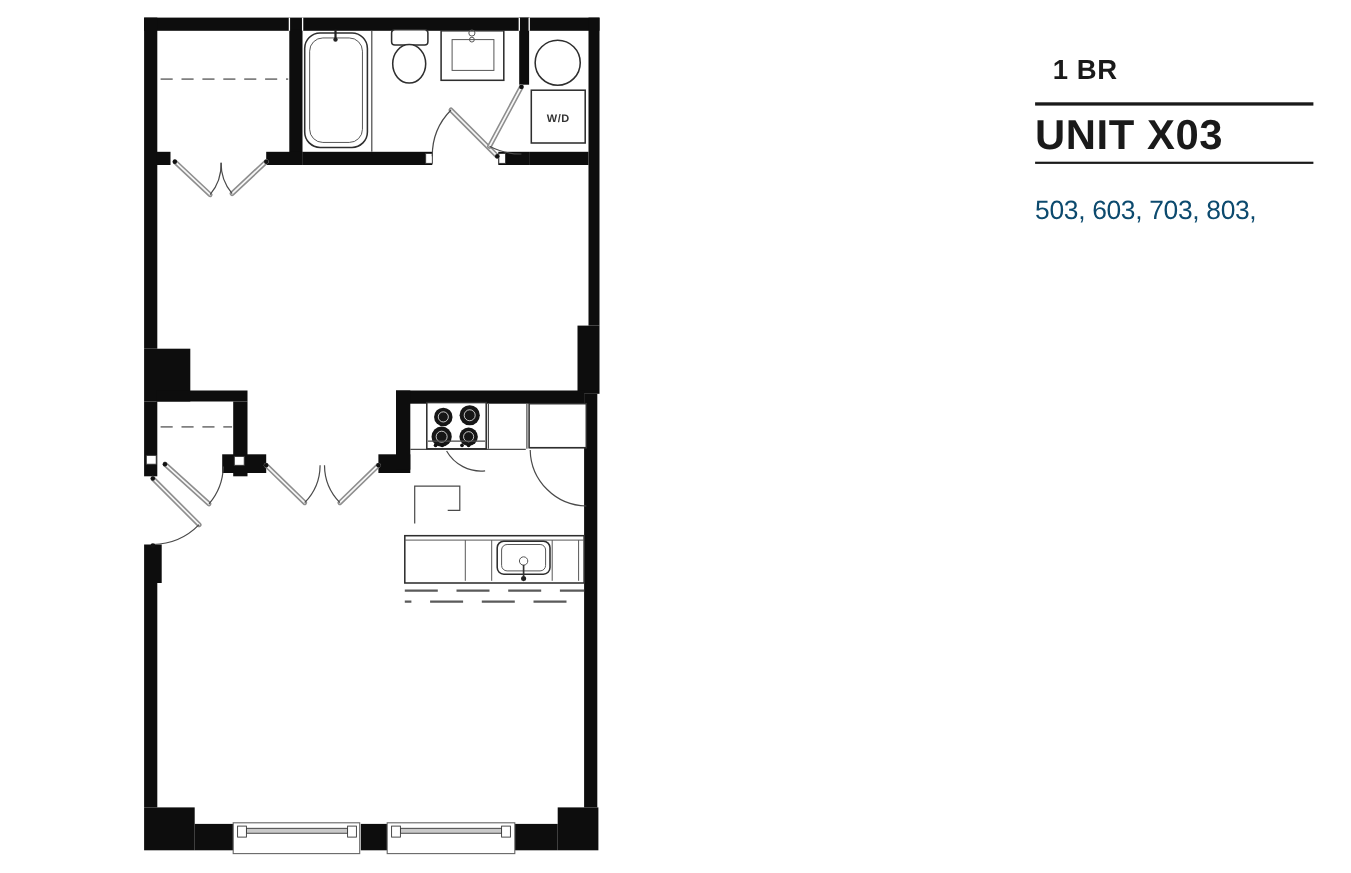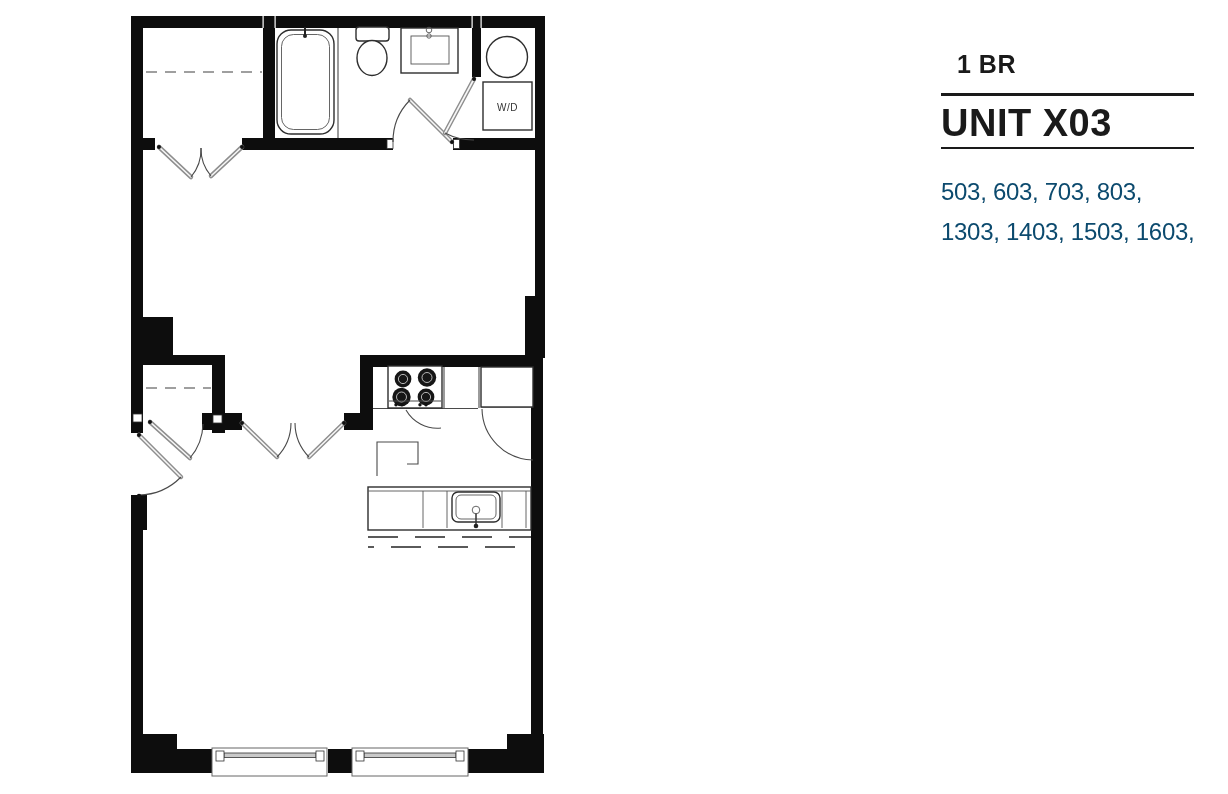--- a/index.html
+++ b/index.html
@@ -1,21 +1,21 @@
 <!DOCTYPE html>
 <html><head>
 <meta charset="utf-8">
 <style>
   html,body{margin:0;padding:0;}
   body{
     width:1228px;height:794px;position:relative;background:#ffffff;
     font-family:"Liberation Sans","DejaVu Sans",sans-serif;color:#1a1a1a;
     overflow:hidden;
   }
-  .plan-wrap{position:absolute;left:0;top:0;width:660px;height:794px;}
+  .plan-wrap{position:absolute;left:0;top:0;width:660px;height:794px;font-weight:bold;}
   
   .wall{fill:#0d0d0d;}
   .seam{fill:#ffffff;}
   .jamb{fill:#ffffff;stroke:#333;stroke-width:0.8;}
   .fx{fill:#ffffff;stroke:#2e2e2e;stroke-width:1.4;}
   .fx-thin{fill:none;stroke:#555;stroke-width:0.9;}
   .line{fill:none;stroke:#4a4a4a;stroke-width:1.1;}
   .rod{fill:none;stroke:#808080;stroke-width:1.6;stroke-dasharray:11 8;}
   .bar-dash{fill:none;stroke:#5a5a5a;stroke-width:2;stroke-dasharray:30 17;}
   .leaf{fill:none;stroke:#8e8e8e;stroke-width:4.5;stroke-linecap:round;}
@@ -220,15 +220,14 @@
 </svg>
 </div>
 
 <div class="info">
   <h1 class="bed-type">1 BR</h1>
   <div class="rule"></div>
   <h2 class="unit-name">UNIT X03</h2>
   <div class="rule rule2"></div>
   <div class="units">
     <div>503, 603, 703, 803,</div>
-    <div>1303, 1403, 1503, 1603,</div>
   </div>
 </div>
 
 </body></html>

